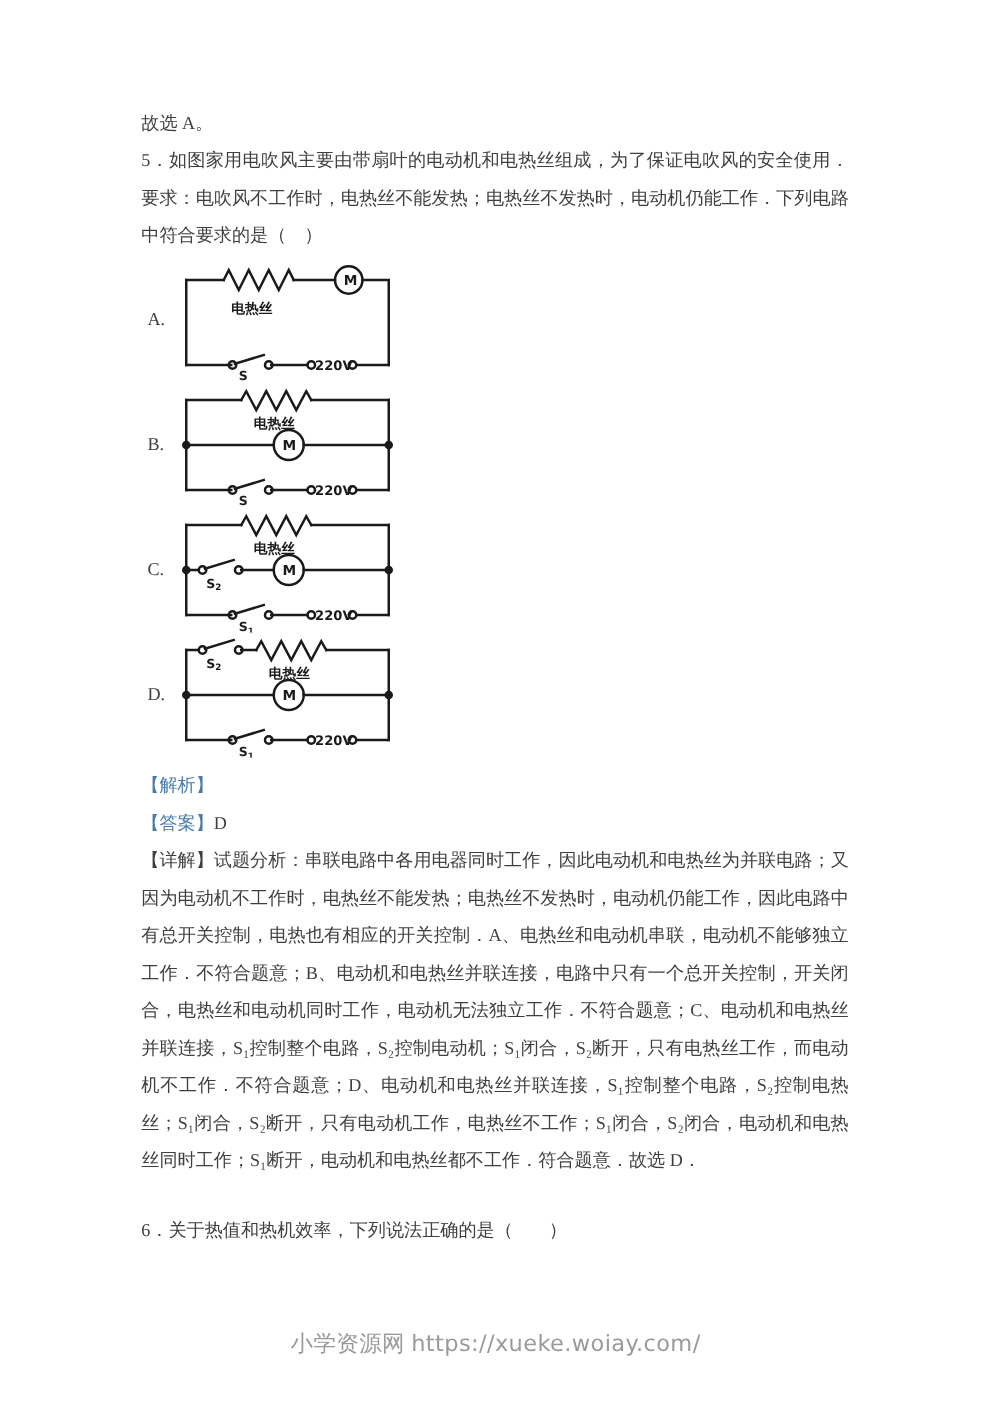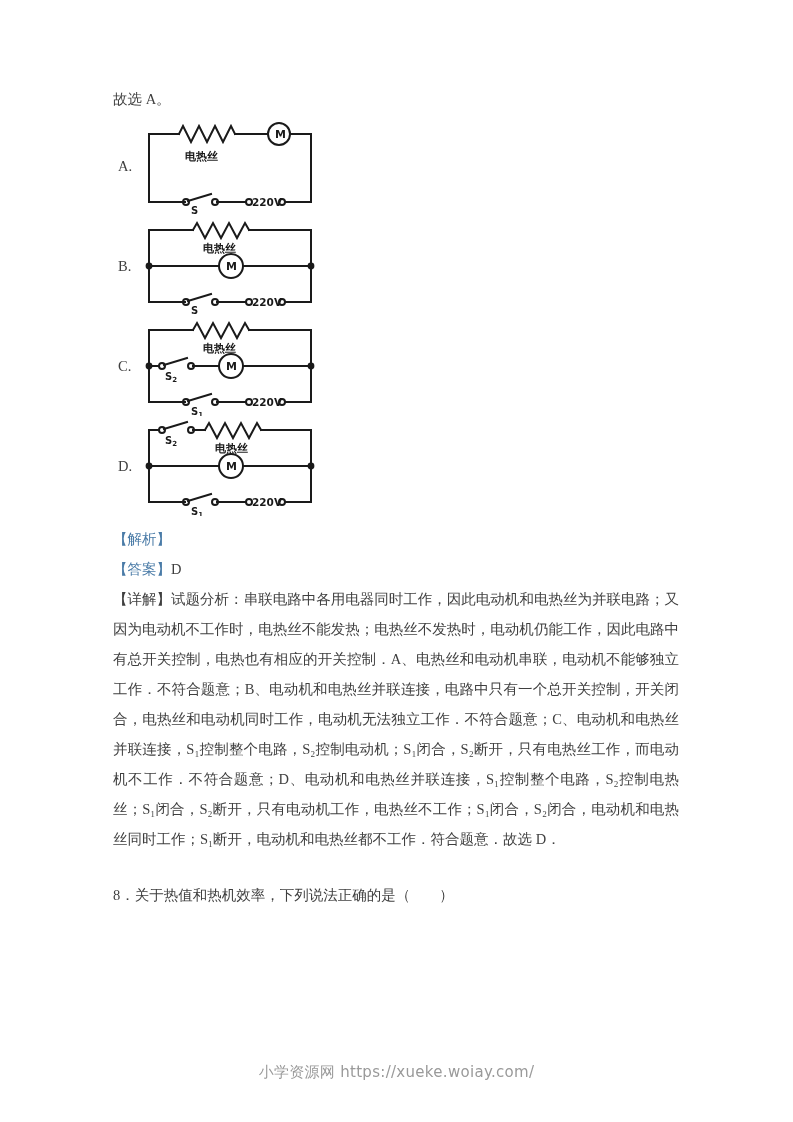--- a/index.html
+++ b/index.html
@@ -67,35 +67,36 @@
   }
 
   
   .footer {
     position: absolute;
     left: 0;
     top: 1063px;
     width: 793px;
     text-align: center;
     font-family: "DejaVu Sans", sans-serif;
-    font-size: 15px;
+    font-size: 18px;
     color: #9a9a9a;
     letter-spacing: 0.3px;
   }
   .footer .wm-name { margin-right: 5px; }
 </style>
 </head>
 <body>
 
 <div class="page">
 
   <div class="content">
 
     <p class="para">故选 A。</p>
 
+    <p class="para">5．如图家用电吹风主要由带扇叶的电动机和电热丝组成，为了保证电吹风的安全使用．要求：电吹风不工作时，电热丝不能发热；电热丝不发热时，电动机仍能工作．下列电路中符合要求的是（　）</p>
 
     <div class="circuits">
 
       <div class="circuit-row">
         <span class="opt-label" style="top:38px">A.</span>
         <svg class="circuit-svg" width="180" height="96" viewBox="0 0 180 96">
           <g stroke="#1a1a1a" stroke-width="2" fill="none" stroke-linecap="square">
 
             <path d="M8,14 L38,14"></path>
 
@@ -243,21 +244,21 @@
 
     <p class="para tag-blue">【解析】</p>
 
     <p class="para"><span class="tag-blue">【答案】</span><span>D</span></p>
 
     <p class="para"><span>【详解】</span><span>试题分析：串联电路中各用电器同时工作，因此电动机和电热丝为并联电路；又因为电动机不工作时，电热丝不能发热；电热丝不发热时，电动机仍能工作，因此电路中有总开关控制，电热也有相应的开关控制．A、电热丝和电动机串联，电动机不能够独立工作．不符合题意；B、电动机和电热丝并联连接，电路中只有一个总开关控制，开关闭合，电热丝和电动机同时工作，电动机无法独立工作．不符合题意；C、电动机和电热丝并联连接，S₁控制整个电路，S₂控制电动机；S₁闭合，S₂断开，只有电热丝工作，而电动机不工作．不符合题意；D、电动机和电热丝并联连接，S₁控制整个电路，S₂控制电热丝；S₁闭合，S₂断开，只有电动机工作，电热丝不工作；S₁闭合，S₂闭合，电动机和电热丝同时工作；S₁断开，电动机和电热丝都不工作．符合题意．故选 D．</span></p>
 
 
     <div style="height:26px"></div>
 
-    <p class="para">8．关于热值和热机效率，下列说法正确的是（　　）</p>
+    <p class="para">6．关于热值和热机效率，下列说法正确的是（　　）</p>
 
 
   </div>
 
   <div class="footer">
     <span class="wm-name">小学资源网</span><span>https://xueke.woiay.com/</span>
   </div>
 
 </div>
 

